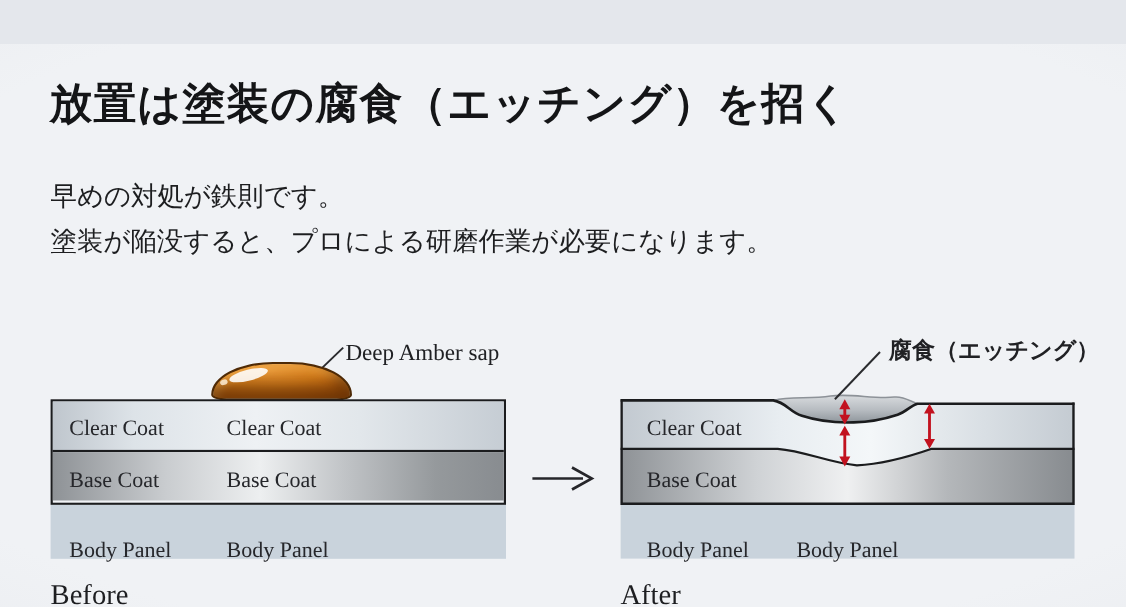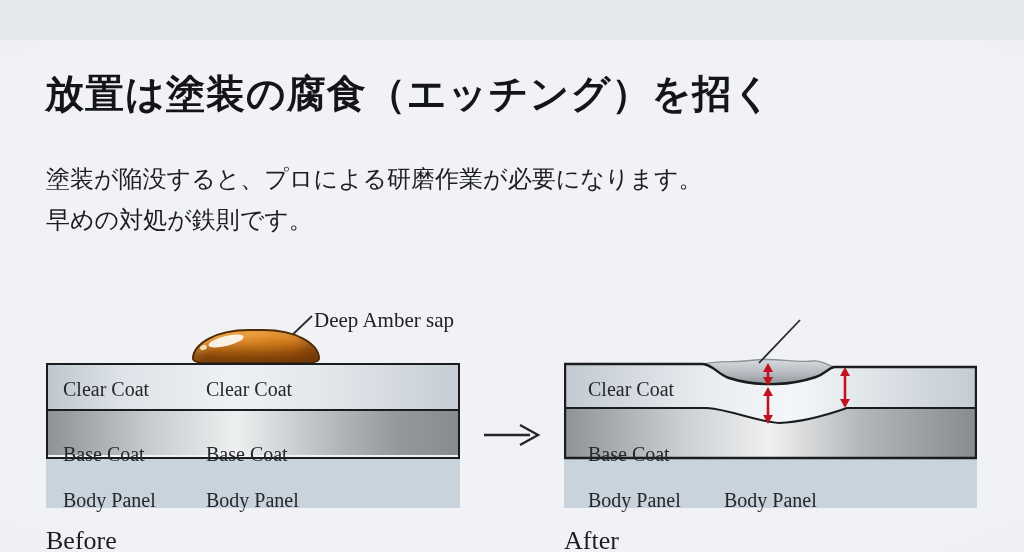--- a/index.html
+++ b/index.html
@@ -37,21 +37,21 @@
     height:44px;
     background:linear-gradient(90deg,#8e9296 0%,#c9cccf 25%,#edeff0 46%,#c0c3c6 65%,#95999c 85%,#888c90 100%);
   }
   .layer-body {
     position:absolute; left:0; top:179px; width:414px; height:49px;
     background:#c9d3dc;
   }
   .layer-label {
     position:absolute; font-size:20px; font-weight:500; color:#26272b; white-space:nowrap;
   }
-  .row-clear { top:98px;text-align:center; }  .row-base { top:163px; }  .row-body { top:209px; }
+  .row-clear { top:98px;text-align:center; }  .row-base { top:146px; }  .row-body { top:209px; }
   .col-1 { left:17px; }     .col-2 { left:160px; }
 
   
   .sap-blob {
     position:absolute; left:146px; top:49px; width:128px; height:35px;
     border:2px solid #4e2a06;
     border-radius:64px 64px 16px 16px / 34px 34px 6px 6px;
     background: radial-gradient(ellipse 120% 150% at 38% 18%, #e69434 0%, #d57d1a 32%, #bb620d 58%, #93490a 82%, #7c3b06 100%);
     box-shadow: inset -10px -12px 14px rgba(66,28,0,.55), inset 4px 5px 8px rgba(255,195,100,.45);
   }
@@ -73,22 +73,22 @@
 
   .transition-arrow { position:absolute; left:482px; top:382px; }
 </style>
 </head>
 <body>
 
 <div class="slide">
 
   <h1 class="title">放置は塗装の腐食（エッチング）を招く</h1>
   <div class="subtitle">
+    <div>早めの対処が鉄則です。</div>
     <div>塗装が陥没すると、プロによる研磨作業が必要になります。</div>
-    <div>早めの対処が鉄則です。</div>
   </div>
 
   <div class="diagram before">
 
     <span class="callout" style="left:268px; top:28px;">Deep Amber sap</span>
 
     <svg class="leader-svg" width="414" height="80" viewBox="0 0 414 80">
       <line x1="266" y1="36" x2="240" y2="61" stroke="#2a2b2e" stroke-width="1.8"></line>
     </svg>
 
@@ -164,20 +164,21 @@
         <polygon points="204,144 199,135 209,135" stroke="none"></polygon>
 
         <line x1="281" y1="94" x2="281" y2="121" stroke-width="2.6"></line>
         <polygon points="281,87 276,96 286,96" stroke="none"></polygon>
         <polygon points="281,128 276,119 286,119" stroke="none"></polygon>
       </g>
 
       <line x1="236" y1="40" x2="195" y2="83" stroke="#2a2b2e" stroke-width="1.8"></line>
     </svg>
 
+    <span class="callout jp" style="left:244px; top:24px;">腐食（エッチング）</span>
 
     <span class="layer-label row-clear" style="left:24px;">Clear Coat</span>
     <span class="layer-label row-base" style="left:24px;">Base Coat</span>
     <span class="layer-label row-body" style="left:24px;">Body Panel</span>
     <span class="layer-label row-body" style="left:160px;">Body Panel</span>
 
     <div class="caption">After</div>
   </div>
 
 </div>

